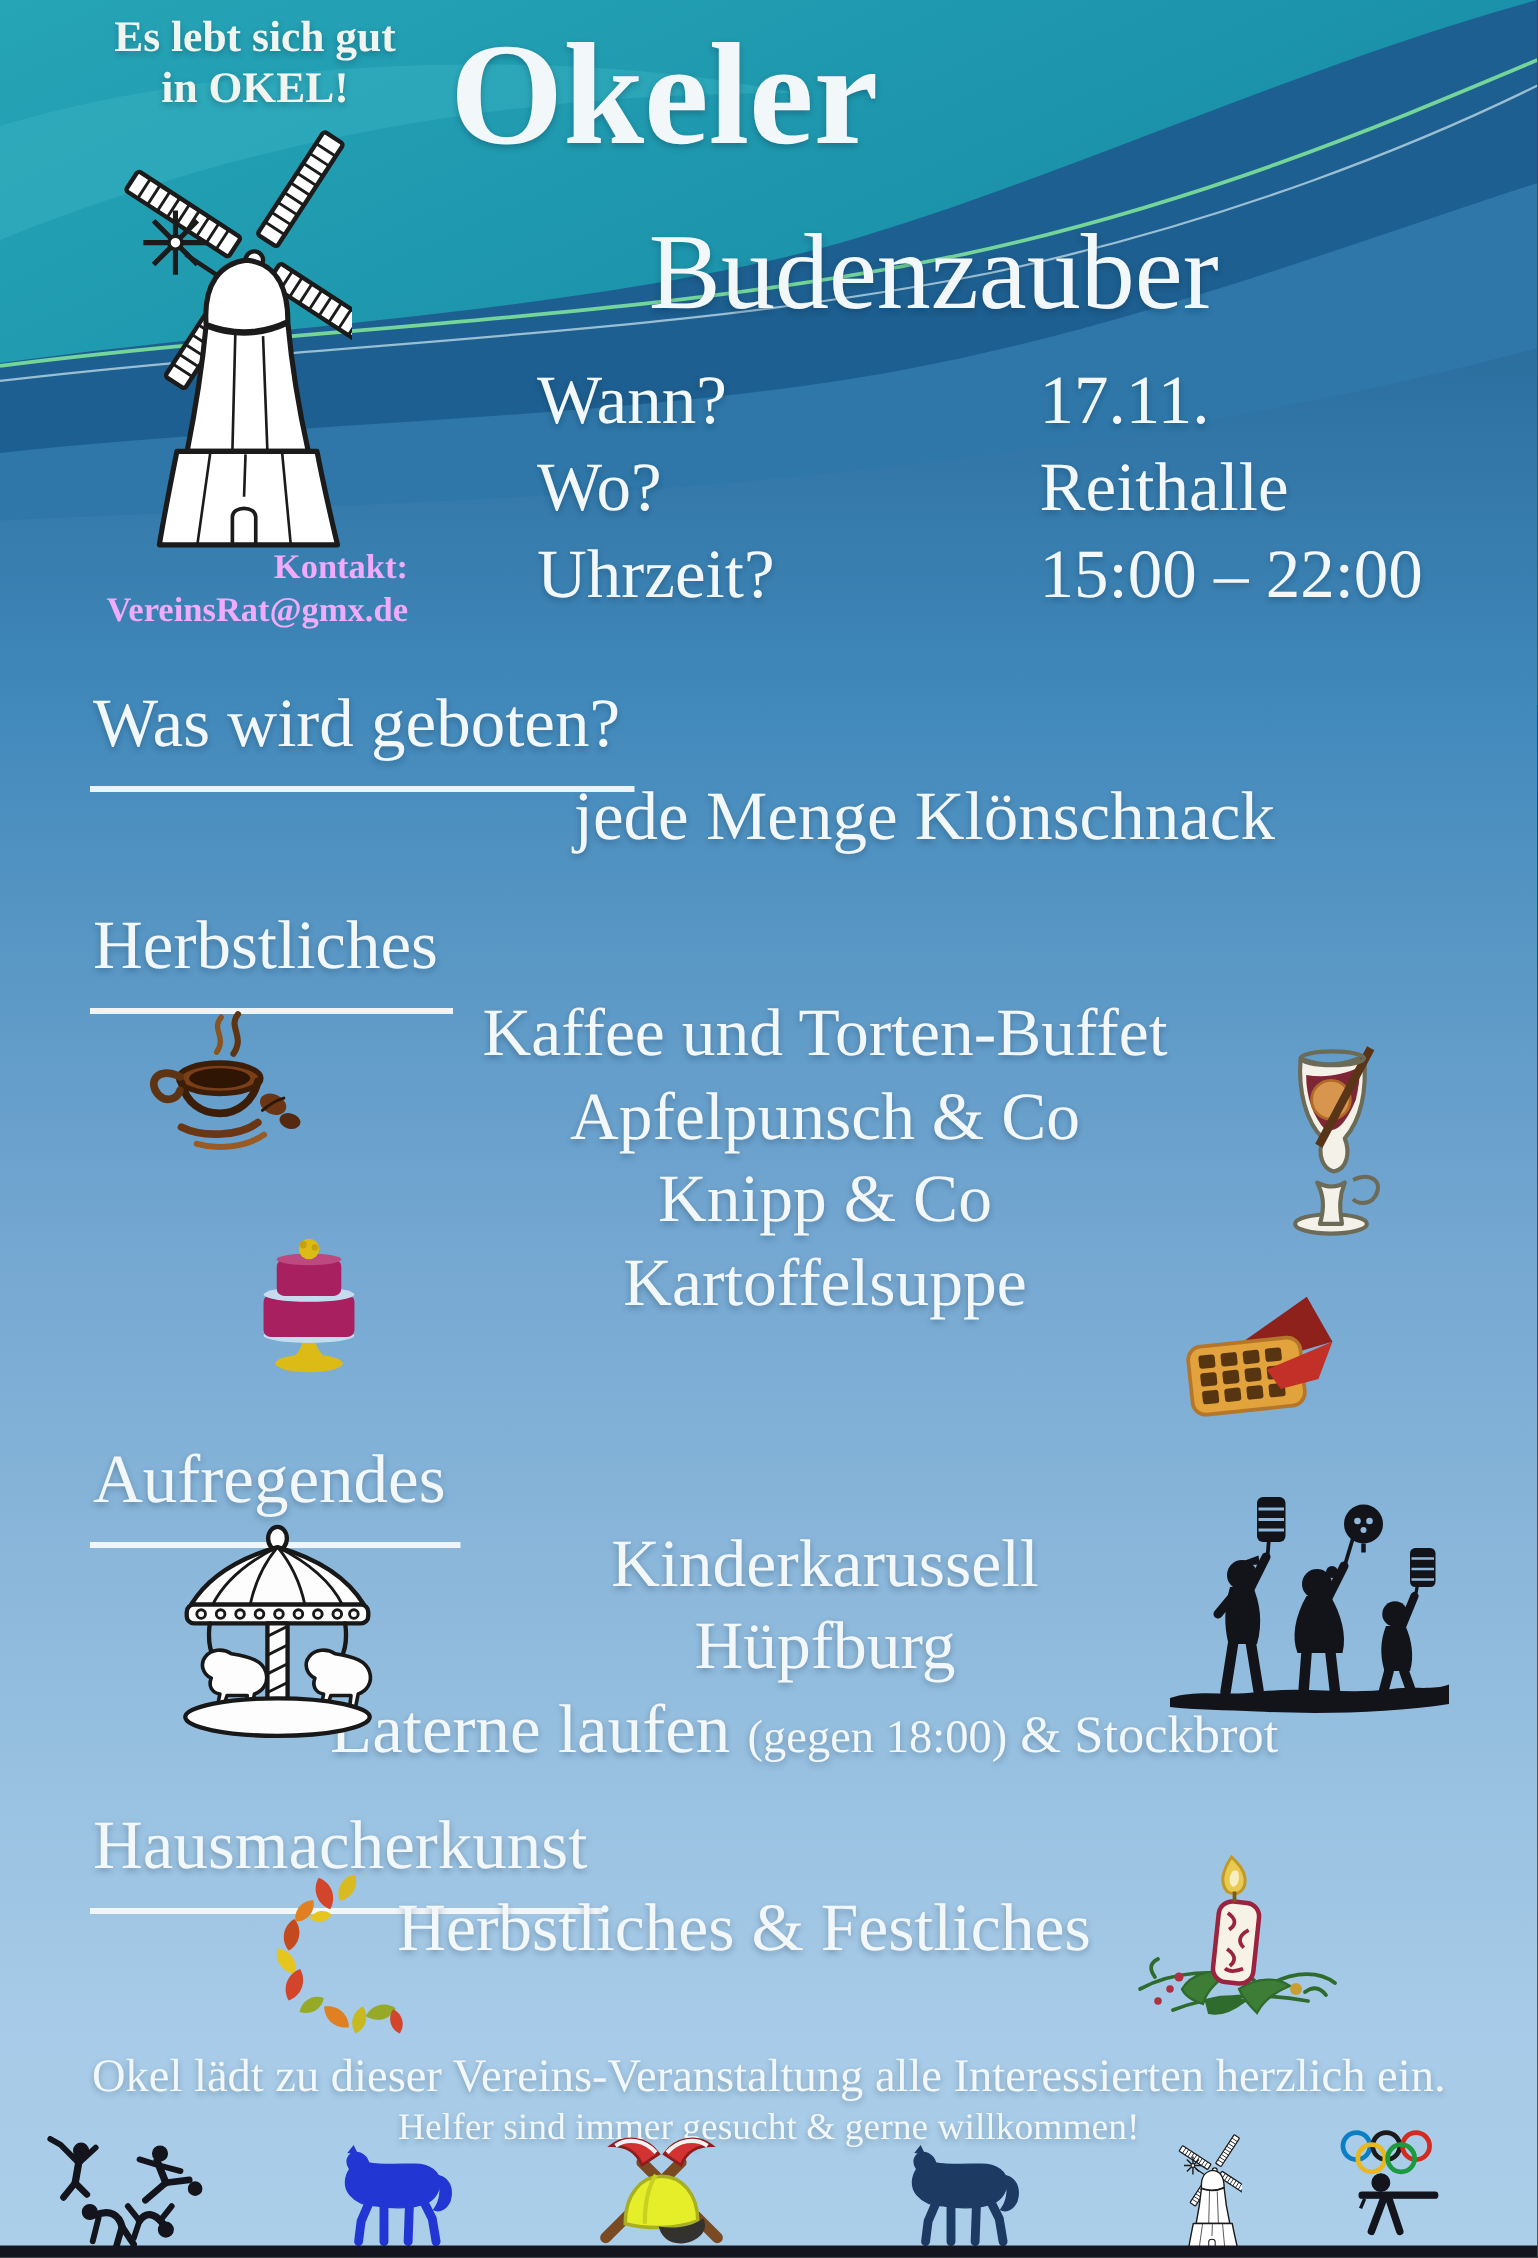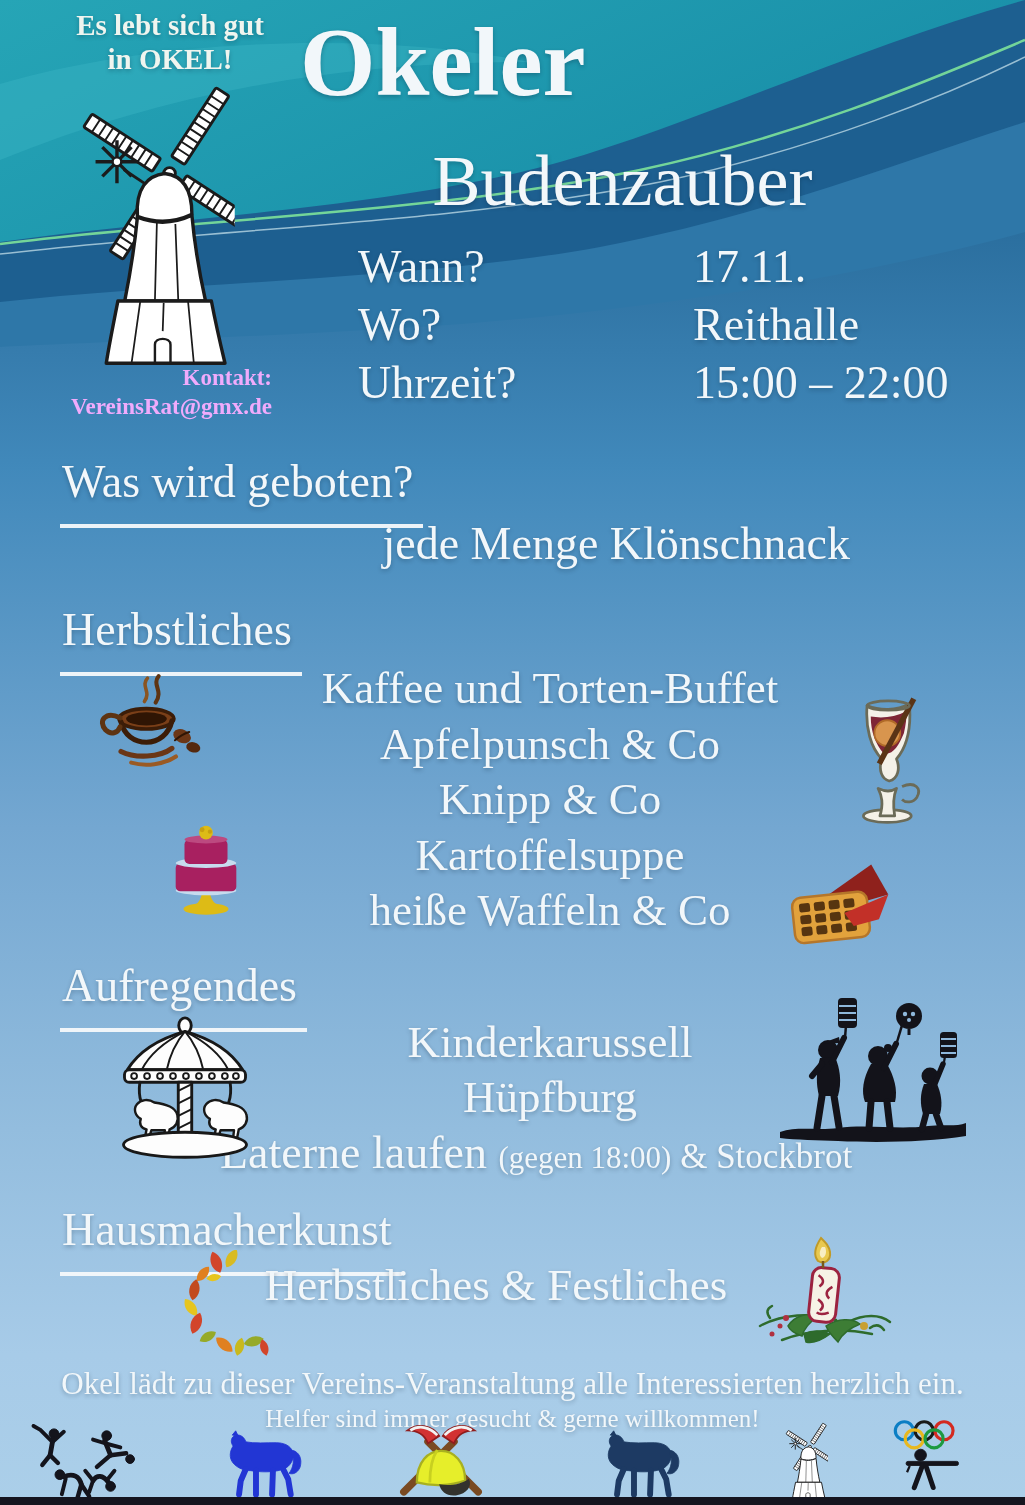--- a/index.html
+++ b/index.html
@@ -156,21 +156,20 @@
   <div class="abs offer-sub sh">jede Menge Klönschnack</div>
 
   <div class="abs h-culinary sh">
     <span class="heading">Herbstliches</span>
   </div>
   <div class="abs culinary-list sh">
     <div>Kaffee und Torten-Buffet</div>
     <div>Apfelpunsch &amp; Co</div>
     <div>Knipp &amp; Co</div>
     <div>Kartoffelsuppe</div>
-    <div>heiße Waffeln &amp; Co</div>
   </div>
 
   <svg class="abs icon-coffee" viewBox="0 0 115 110">
     <g fill="none" stroke-linecap="round">
       <path d="M56,6 C49,14 60,19 53,29" stroke="#8a5420" stroke-width="3.5"></path>
       <path d="M67,4 C60,13 72,18 64,30" stroke="#5e3412" stroke-width="4"></path>
       <ellipse cx="55" cy="46" rx="27" ry="10" fill="#7a3f18" stroke="#3c1d08" stroke-width="3.5"></ellipse>
       <ellipse cx="55" cy="46" rx="20" ry="6.5" fill="#2f1504" stroke="none"></ellipse>
       <path d="M30,49 C33,62 43,69 55,69 C67,69 77,61 80,48" stroke="#3c1d08" stroke-width="5"></path>
       <path d="M29,45 C15,38 7,48 15,57 C20,62 27,60 29,54" stroke="#5e3412" stroke-width="5"></path>

